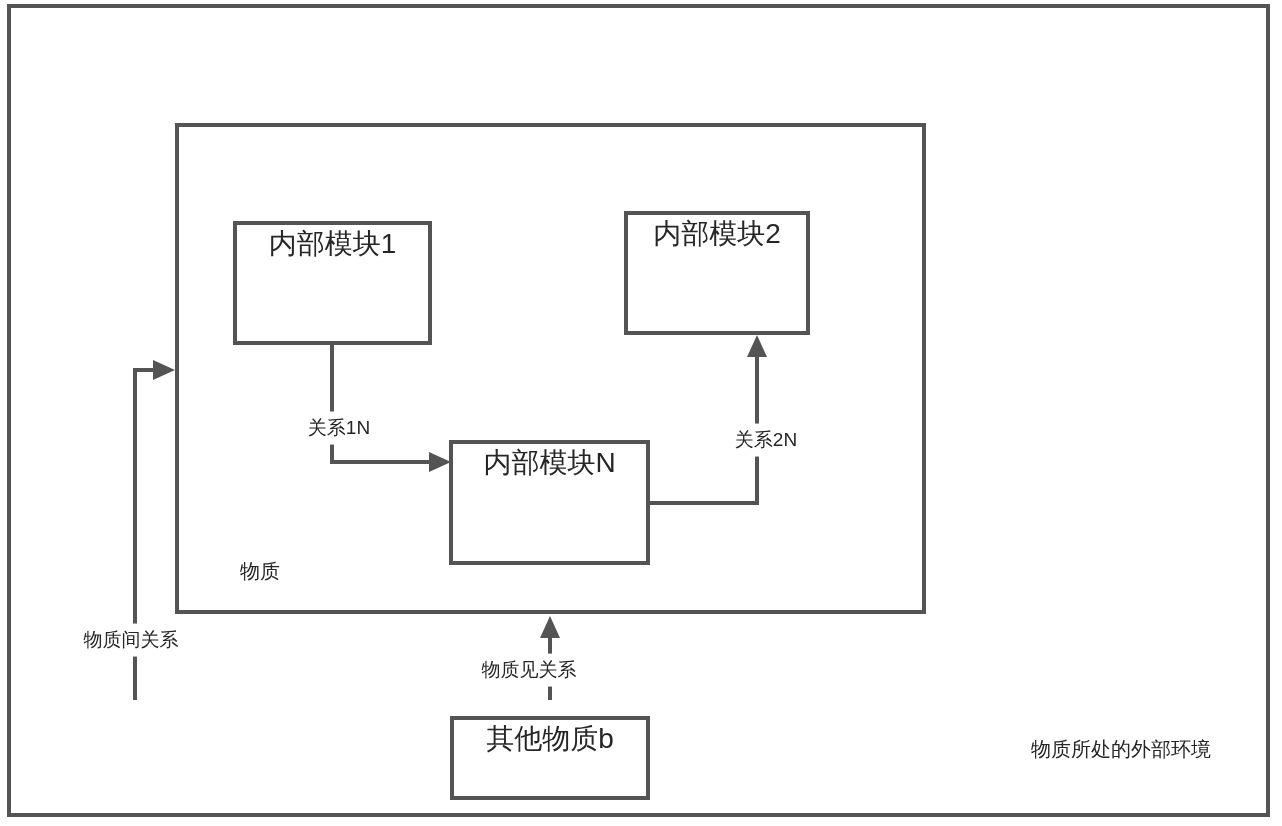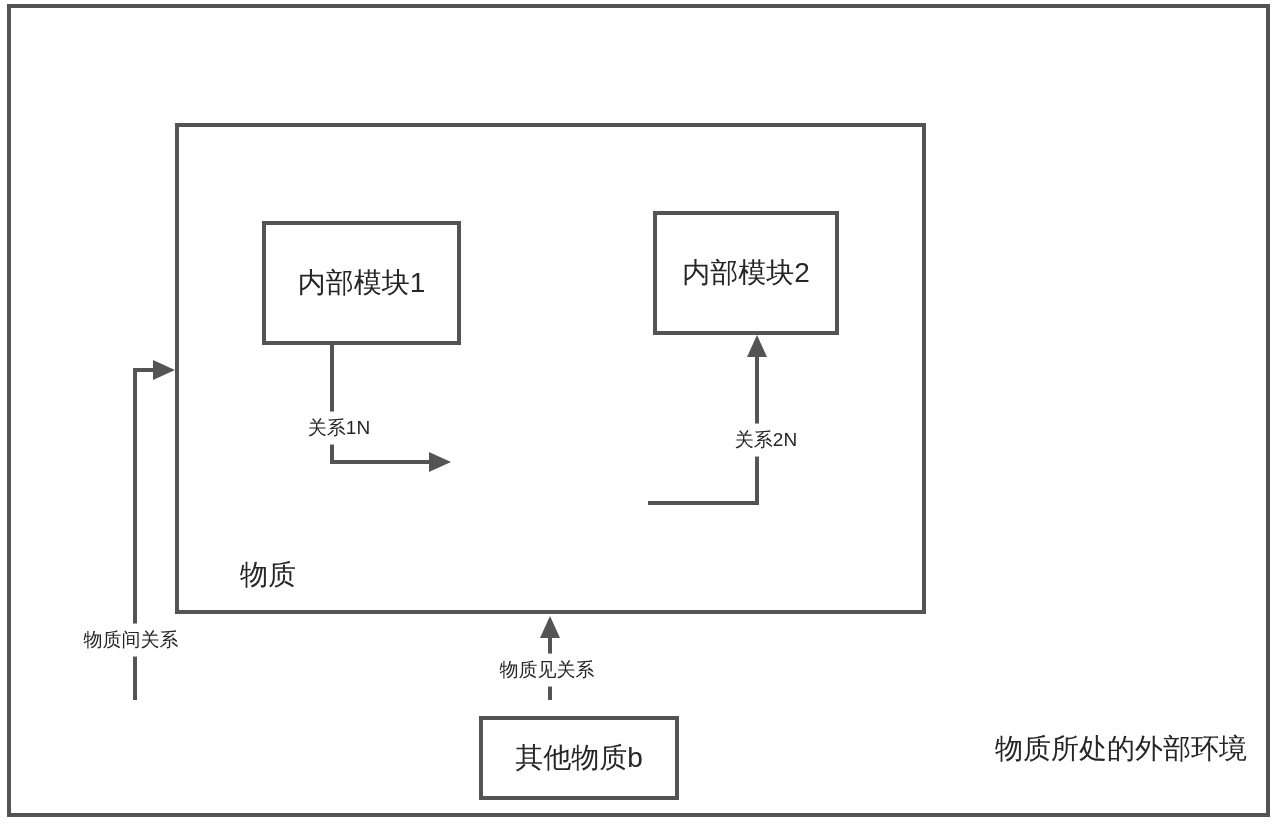--- a/index.html
+++ b/index.html
@@ -7,33 +7,33 @@
     --text:#262626;
     --bg:#ffffff;
   }
   *{margin:0;padding:0;box-sizing:border-box;}
   html,body{width:1282px;height:826px;background:var(--bg);overflow:hidden;}
   body{font-family:"Liberation Sans","DejaVu Sans",sans-serif;color:var(--text);}
   .canvas{position:relative;width:1282px;height:826px;background:var(--bg);}
   .frame{position:absolute;border:4px solid var(--line);background:transparent;}
   .node{
     position:absolute;border:4px solid var(--line);background:var(--bg);
-    display:flex;align-items:center;justify-content:center;
-    font-size:28px;color:var(--text);white-space:nowrap;margin-left:29px;
+    display:flex;justify-content:center;
+    font-size:28px;color:var(--text);white-space:nowrap;
   }
   .edge-svg{position:absolute;left:0;top:0;width:1282px;height:826px;}
   .edge-svg polyline{fill:none;stroke:var(--line);stroke-width:4;}
   .edge-svg polygon{fill:var(--line);stroke:none;}
   .line-label{
     position:absolute;transform:translate(-50%,-50%);
     background:var(--bg);padding:6px 8px;font-size:19px;color:var(--text);
     white-space:nowrap;line-height:1.1;
   }
   .plain-label{
-    position:absolute;font-size:28px;color:var(--text);white-space:nowrap;line-height:1.1;
+    position:absolute;font-size:20px;color:var(--text);white-space:nowrap;line-height:1.1;
   }
   .centered{transform:translate(-50%,-50%);}
 </style>
 </head>
 <body>
 
 <div class="canvas">
 
   <div class="frame" style="left:7px;top:4px;width:1263px;height:813px;"></div>
 
@@ -63,31 +63,34 @@
   <div class="frame" style="left:175px;top:123px;width:751px;height:491px;background:transparent;"></div>
 
   <div class="node" style="left:233px;top:221px;width:199px;height:124px;">
     <span>内部模块1</span>
   </div>
 
   <div class="node" style="left:624px;top:211px;width:186px;height:124px;">
     <span>内部模块2</span>
   </div>
 
+  <div class="node" style="left:449px;top:440px;width:201px;height:125px;">
+    <span>内部模块N</span>
+  </div>
 
 
   <div class="node" style="left:450px;top:716px;width:200px;height:84px;">
     <span>其他物质b</span>
   </div>
 
   <div class="line-label" style="left:339px;top:428px;">关系1N</div>
 
   <div class="line-label" style="left:766px;top:440px;">关系2N</div>
 
   <div class="line-label" style="left:131px;top:640px;">物质间关系</div>
 
-  <div class="line-label" style="left:547px;top:670px;">物质见关系</div>
+  <div class="line-label" style="left:529px;top:670px;">物质见关系</div>
 
   <div class="plain-label" style="left:240px;top:560px;">物质</div>
 
   <div class="plain-label centered" style="left:1121px;top:749px;">物质所处的外部环境</div>
 
 </div>
 
 </body></html>

